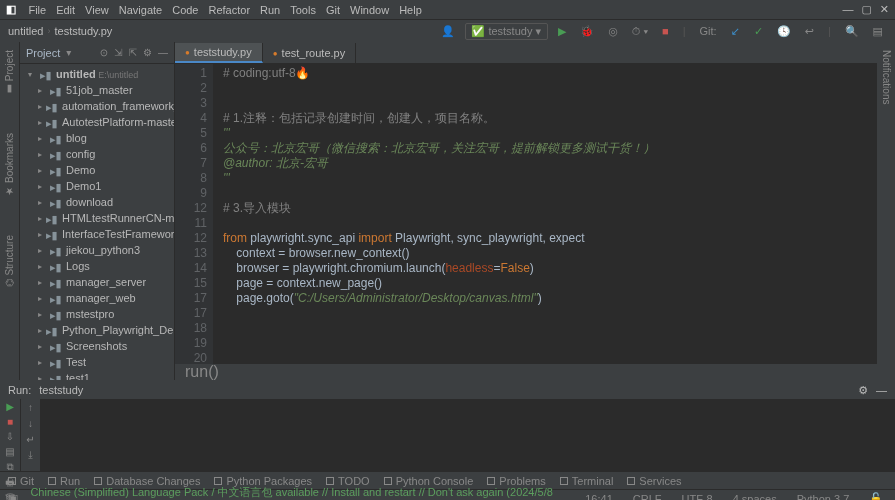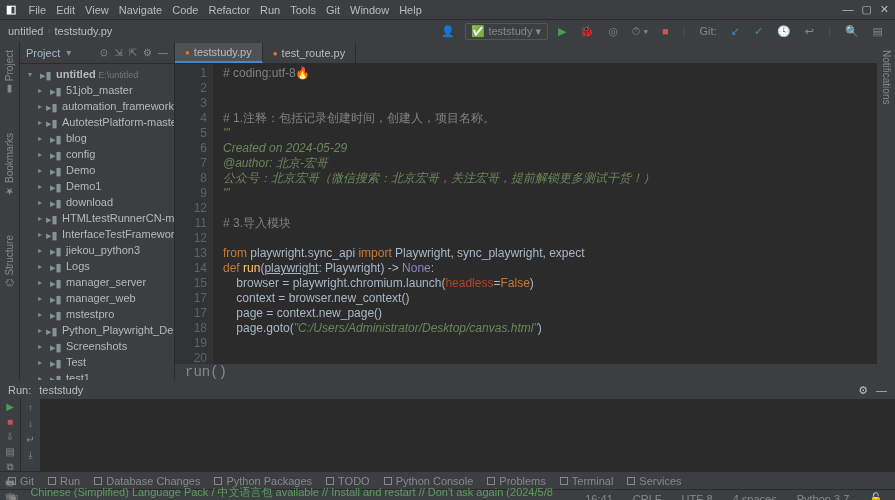--- a/index.html
+++ b/index.html
@@ -33,21 +33,21 @@
 .gutter { width: 38px; background: #313335; text-align: right; padding: 2px 6px 0 0; color: #606366; line-height: 15px; }
 .gutter .ln { height: 15px; }
 .codelines { flex: 1; padding: 2px 0 0 10px; line-height: 15px; }
 .codelines .l { height: 15px; white-space: pre; }
 .c-comment { color: #808080; }
 .c-str { color: #6a8759; font-style: italic; }
 .c-kw { color: #cc7832; }
 .c-fn { color: #ffc66d; }
 .c-builtin { color: #8888c6; }
 .c-param { color: #aa4926; }
-.crumbbar { height: 16px; background: #3c3f41; padding: 0 10px; color: #888; font-size: 14px; display: flex; align-items: center; font-family: Liberation Mono, monospace; }
+.crumbbar { height: 16px; background: #3c3f41; padding: 0 10px; color: #888; font-size: 16px; display: flex; align-items: center; }
 .bottom { background: #2b2b2b; border-top: 1px solid #3c3f41; }
 .run-head { height: 18px; background: #3c3f41; display: flex; align-items: center; padding: 0 8px; gap: 8px; color: #bbb; }
 .run-body { height: 72px; display: flex; }
 .run-tools { width: 20px; background: #3c3f41; display: flex; flex-direction: column; align-items: center; padding-top: 2px; gap: 4px; }
 .run-tools .ico { width: 12px; height: 12px; color: #888; font-size: 10px; display: flex; align-items: center; justify-content: center; }
 .run-tools .ico.green { color: #499c54; }
 .run-tools .ico.red { color: #c75450; }
 .run-out { flex: 1; background: #2b2b2b; }
 .statusbar-tools { height: 18px; background: #3c3f41; display: flex; align-items: center; padding: 0 8px; gap: 14px; color: #888; border-top: 1px solid #2b2b2b; }
 .statusbar-tools .item { display: flex; align-items: center; gap: 4px; }
@@ -251,31 +251,29 @@
           <div class="ln">18</div>
           <div class="ln">19</div>
           <div class="ln">20</div>
         </div>
       <div class="codelines" id="codelines">
           <div class="l"><span class="c-comment"># coding:utf-8</span>🔥</div>
           <div class="l"></div>
           <div class="l"></div>
           <div class="l"><span class="c-comment"># 1.注释：包括记录创建时间，创建人，项目名称。</span></div>
           <div class="l"><span class="c-str">'''</span></div>
-          <div class="l"><span class="c-str">Created on 2024-05-29</span></div>
+          <div class="l"><span class="c-str">公众号：北京宏哥（微信搜索：北京宏哥，关注宏哥，提前解锁更多测试干货！）</span></div>
           <div class="l"><span class="c-str">@author: 北京-宏哥</span></div>
-          <div class="l"><span class="c-str">公众号：北京宏哥（微信搜索：北京宏哥，关注宏哥，提前解锁更多测试干货！）</span></div>
           <div class="l"><span class="c-str">'''</span></div>
           <div class="l"></div>
           <div class="l"><span class="c-comment"># 3.导入模块</span></div>
           <div class="l"></div>
           <div class="l"><span class="c-kw">from</span> playwright.sync_api <span class="c-kw">import</span> Playwright, sync_playwright, expect</div>
-          <div class="l"><span class="c-kw">def</span> <span class="c-fn">run</span>(<u>playwright</u>: Playwright) -&gt; <span class="c-builtin">None</span>:</div>
+          <div class="l">    context = browser.new_context()</div>
           <div class="l">    browser = playwright.chromium.launch(<span class="c-param">headless</span>=<span class="c-kw">False</span>)</div>
-          <div class="l">    context = browser.new_context()</div>
           <div class="l">    page = context.new_page()</div>
           <div class="l">    page.goto(<span class="c-str">"C:/Users/Administrator/Desktop/canvas.html"</span>)</div>
         </div>
     </div>
     <div class="crumbbar">run()</div>
   </div>
 
   <div class="rightstrip">
    <span class="vlabel">Notifications</span>
   </div>

